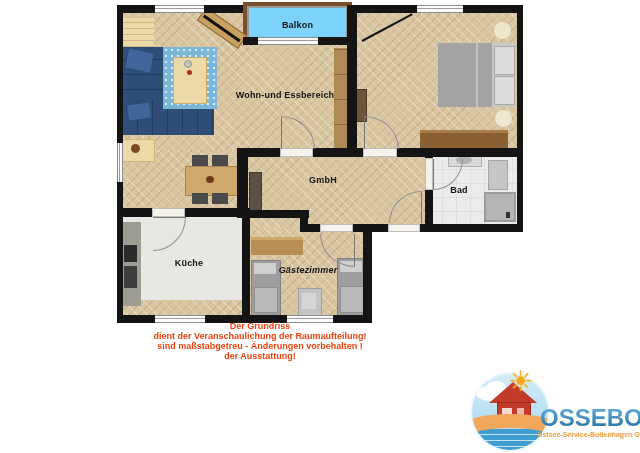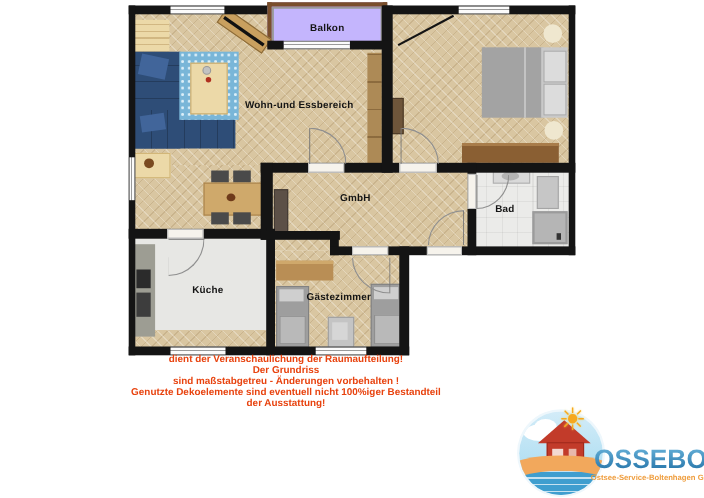--- a/index.html
+++ b/index.html
@@ -44,21 +44,21 @@
 
   <div class="wood" style="left:120px;top:10px;width:230px;height:145px;"></div>
   <div class="wood" style="left:120px;top:150px;width:120px;height:62px;"></div>
   <div class="wood" style="left:352px;top:10px;width:168px;height:142px;"></div>
   <div class="wood" style="left:240px;top:152px;width:188px;height:76px;"></div>
   <div class="wood" style="left:245px;top:228px;width:122px;height:90px;"></div>
   <div class="kfloor" style="left:120px;top:212px;width:125px;height:106px;"></div>
   <div class="wood" style="left:120px;top:300px;width:125px;height:18px;"></div>
   <div class="tile" style="left:428px;top:152px;width:90px;height:74px;"></div>
 
-  <div class="abs" style="left:243px;top:2px;width:109px;height:41px;background:#c4b5fd;
+  <div class="abs" style="left:243px;top:2px;width:109px;height:41px;background:#7dd3fc;
               border-left:4px solid #7a4f2c;border-top:4px solid #7a4f2c;border-right:4px solid #7a4f2c;
               box-shadow:inset 0 0 0 2px #999;box-sizing:border-box;">
     <div class="rlabel" style="left:0;right:0;top:14px;">Balkon</div>
   </div>
 
   <div class="furn" style="left:121px;top:18px;width:33px;height:29px;background:#ecd9a8;
               background-image:repeating-linear-gradient(0deg,rgba(160,120,60,.35) 0 1px,transparent 1px 6px);"></div>
 
   <div class="furn" style="left:197px;top:20px;width:48px;height:14px;background:#c9a05f;border:1px solid #8a6a38;
               transform:rotate(35deg);transform-origin:center;">
@@ -167,31 +167,30 @@
               border-left:1px solid #777;border-top-right-radius:100% 100%;"></div>
   <div class="door" style="left:153px;top:217px;width:32px;height:32px;border-bottom:1px solid #8f8f8f;border-right:1px solid #8f8f8f;
               border-top:1px solid #777;border-bottom-right-radius:100% 100%;"></div>
   <div class="door" style="left:320px;top:234px;width:33px;height:32px;border-bottom:1px solid #8f8f8f;border-left:1px solid #8f8f8f;
               border-right:1px solid #777;border-bottom-left-radius:100% 100%;"></div>
   <div class="door" style="left:389px;top:191px;width:31px;height:31px;border-top:1px solid #8f8f8f;border-left:1px solid #8f8f8f;
               border-right:1px solid #777;border-top-left-radius:100% 100%;"></div>
   <div class="door" style="left:433px;top:159px;width:28px;height:30px;border-bottom:1px solid #8f8f8f;border-right:1px solid #8f8f8f;
               border-left:1px solid #777;border-bottom-right-radius:100% 100%;"></div>
 
-  <div class="rlabel" style="left:192px;top:90px;width:160px;">Wohn-und Essbereich</div>
+  <div class="rlabel" style="left:205px;top:90px;width:160px;">Wohn-und Essbereich</div>
   <div class="rlabel" style="left:283px;top:175px;width:80px;">GmbH</div>
   <div class="rlabel" style="left:429px;top:185px;width:60px;">Bad</div>
   <div class="rlabel" style="left:149px;top:258px;width:80px;">Küche</div>
-  <div class="rlabel" style="left:258px;top:265px;width:100px;">Gästezimmer</div>
+  <div class="rlabel" style="left:258px;top:265px;width:100px;font-style:italic;">Gästezimmer</div>
 
   <div class="dim">
+    <div>Der Grundriss</div>
     <div>dient der Veranschaulichung der Raumaufteilung!</div>
-    <div>Der Grundriss</div>
     <div>sind maßstabgetreu - Änderungen vorbehalten !</div>
-    <div>Genutzte Dekoelemente sind eventuell nicht 100%iger Bestandteil</div>
     <div>der Ausstattung!</div>
   </div>
 
   <div class="logo-circle">
     <div style="position:absolute;left:4px;top:12px;width:30px;height:15px;border-radius:50%;background:#ffffff;"></div>
     <div style="position:absolute;left:14px;top:7px;width:20px;height:13px;border-radius:50%;background:#ffffff;"></div>
     <div style="position:absolute;left:17px;top:8px;width:0;height:0;
                 border-left:24px solid transparent;border-right:24px solid transparent;border-bottom:21px solid #c23b2a;"></div>
     <div style="position:absolute;left:25px;top:28px;width:32px;height:19px;background:#c23b2a;border:1px solid #a02a1c;">
       <div style="position:absolute;left:4px;top:5px;width:10px;height:7px;background:#f3d9d2;"></div>

